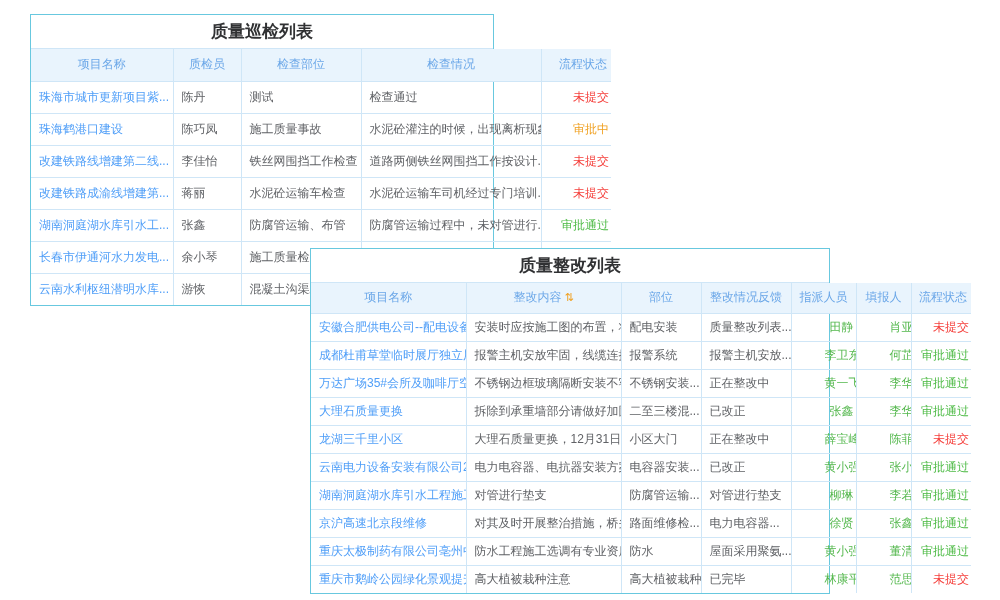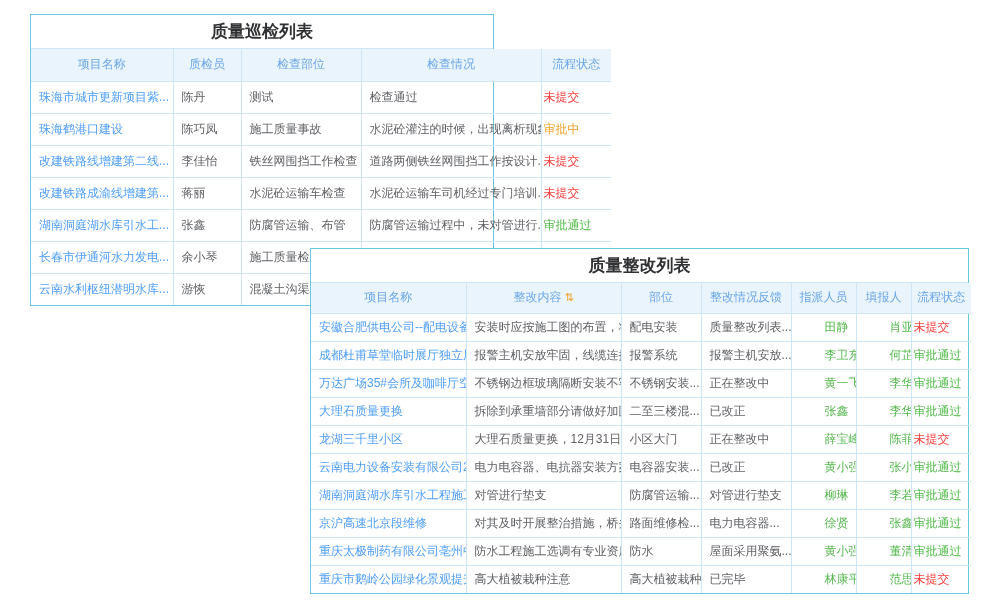--- a/index.html
+++ b/index.html
@@ -6,50 +6,50 @@
   html, body { background: #ffffff; }
   body { font-family: "Liberation Sans", "DejaVu Sans", sans-serif; }
   .canvas { position: relative; width: 1000px; height: 600px; background: #fff; overflow: hidden; }
 
   .panel {
     position: absolute;
     background: #fff;
     border: 1px solid var(--border-outer, #68c8df);
   }
   .panel-inspection { left: 30px; top: 14px; width: 464px; z-index: 1; }
-  .panel-rectify   { left: 310px; top: 248px; width: 659px; z-index: 2; }
+  .panel-rectify   { left: 310px; top: 248px; width: 520px; z-index: 2; }
 
   .title {
     height: 34px; line-height: 34px;
     text-align: center;
     font-size: 17px; font-weight: bold;
     color: var(--title-text, #303133);
     border-bottom: 1px solid var(--border-inner, #cfe6f7);
     background: #fff;
   }
 
   table { width: 100%; border-collapse: collapse; table-layout: fixed; }
   th, td {
     border-right: 1px solid var(--border-inner, #cfe6f7);
     border-bottom: 1px solid var(--border-inner, #cfe6f7);
     font-size: 12px;
     white-space: nowrap; overflow: hidden;
   }
-  th:last-child, td:last-child { border-right: none; }
+  th:last-child, td:last-child { border-right: none; text-align: right; }
   tbody tr:last-child td { border-bottom: none; }
 
   th {
     background: var(--header-bg, #e9f4fd);
     color: var(--header-text, #6ba7e8);
     font-weight: normal;
     text-align: center;
     padding: 0 4px;
   }
   td { color: var(--cell-text, #606266); padding: 0 8px; text-align: left; }
-  td.center { text-align: left; padding: 0 2px; }
+  td.center { text-align: right; padding: 0 2px; }
 
   #inspection-table th { height: 32px; }
   #inspection-table td { height: 32px; }
   #rectify-table th { height: 30px; }
   #rectify-table td { height: 28px; }
 
   .link { color: var(--link, #4f9ef8); cursor: pointer; }
   .person { color: var(--person-green, #55b84e); margin-left: 31px; }
   .status-red    { color: var(--status-red, #f5413d); }
   .status-orange { color: var(--status-orange, #f0a020); }

